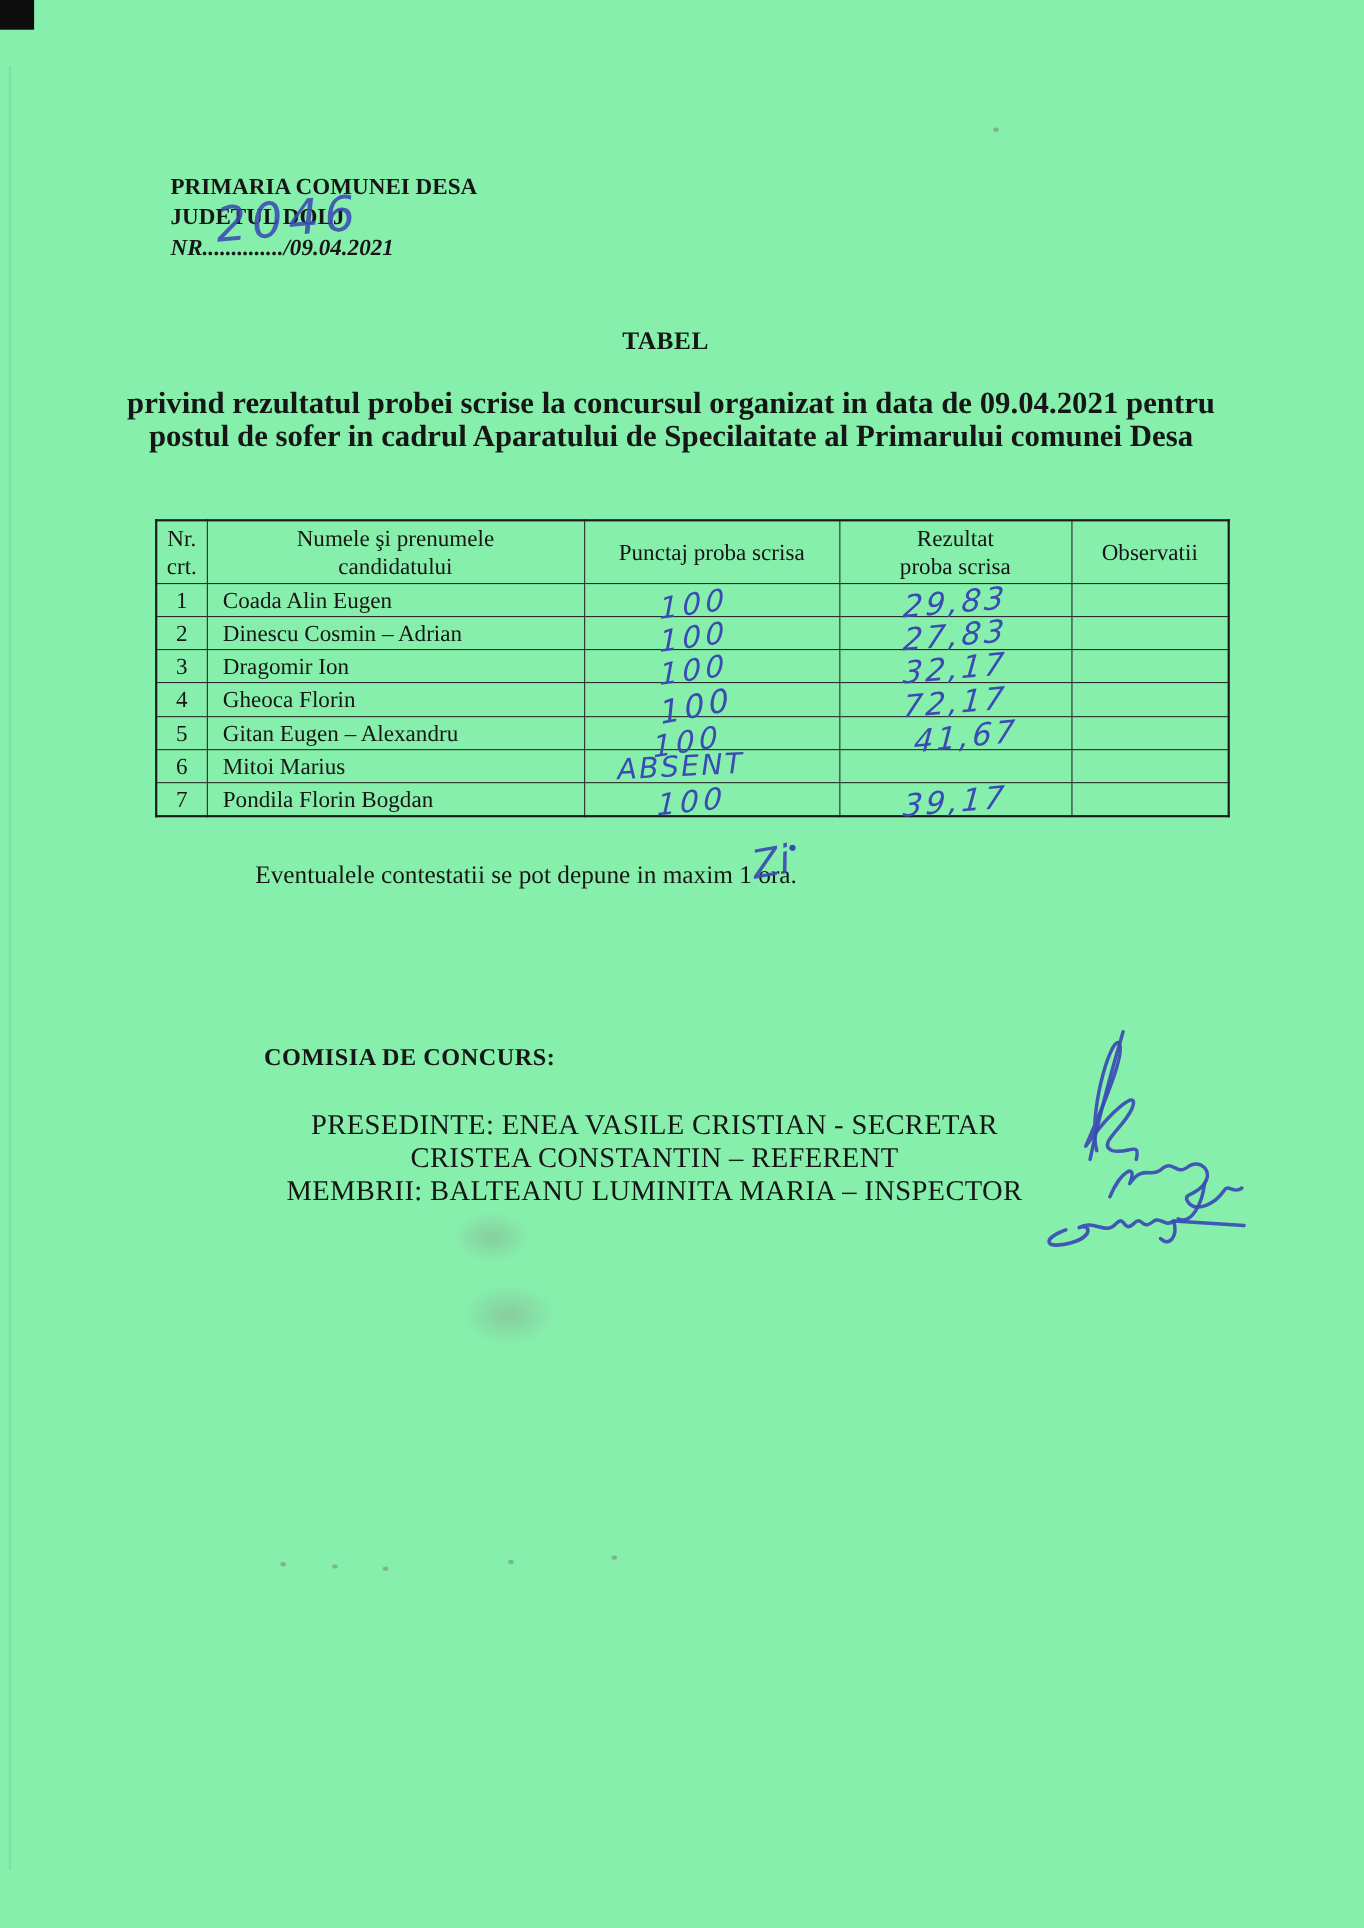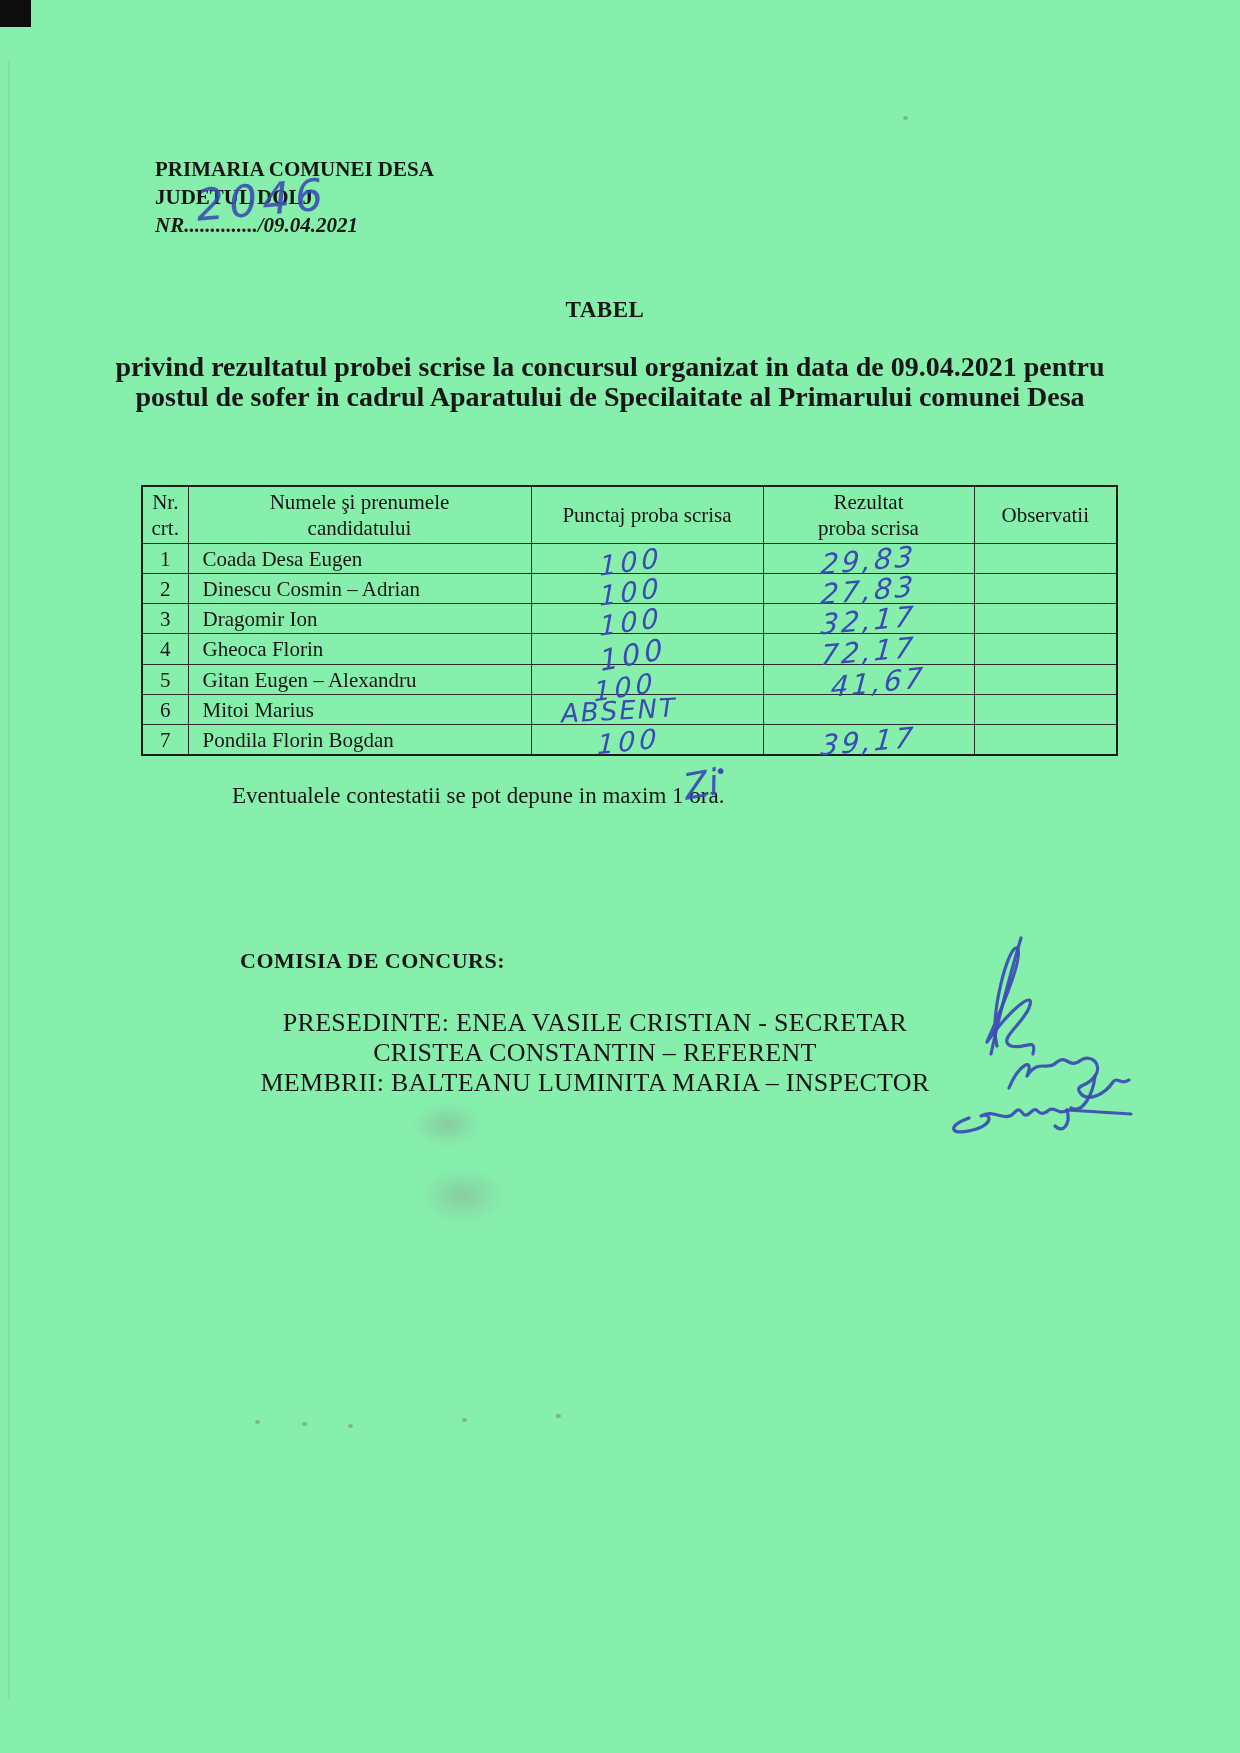--- a/index.html
+++ b/index.html
@@ -22,21 +22,21 @@
     position:absolute;left:196px;top:178px;font-size:44px;font-style:italic;
     letter-spacing:5px;transform:rotate(-5deg);opacity:.88;line-height:1;
   }
 
   
   .doc-title{position:absolute;left:0;top:297px;width:1210px;text-align:center;font-weight:bold;font-size:23px;letter-spacing:.5px;}
   .subtitle{position:absolute;left:30px;top:352px;width:1160px;text-align:center;font-weight:bold;font-size:28px;line-height:30px;}
 
   
   .results-table{
-    position:absolute;left:141px;top:485px;width:975px;
+    position:absolute;left:141px;top:472px;width:975px;
     border-collapse:collapse;table-layout:fixed;font-size:21px;
     border:2px solid #1c1c1c;
   }
   .results-table th,.results-table td{border:1px solid #2b2b2b;padding:0;vertical-align:middle;overflow:visible;}
   .results-table th{font-weight:normal;height:56px;line-height:26px;text-align:center;}
   .results-table td{height:29px;line-height:26px;text-align:center;}
   .col-nr{width:46px;}
   .col-name{width:343px;}
   .col-punctaj{width:232px;}
   .col-rezultat{width:211px;}
@@ -118,21 +118,21 @@
           <div class="hline">proba scrisa</div>
         </th>
         <th>
           <div class="hline">Observatii</div>
         </th>
       </tr>
     </thead>
     <tbody>
       <tr class="row-1">
         <td>1</td>
-        <td class="cell-name">Coada Desa Eugen</td>
+        <td class="cell-name">Coada Alin Eugen</td>
         <td><span class="hw hw-score">100</span></td>
         <td><span class="hw hw-result">29,83</span></td>
         <td></td>
       </tr>
       <tr class="row-2">
         <td>2</td>
         <td class="cell-name">Dinescu Cosmin – Adrian</td>
         <td><span class="hw hw-score">100</span></td>
         <td><span class="hw hw-result">27,83</span></td>
         <td></td>

